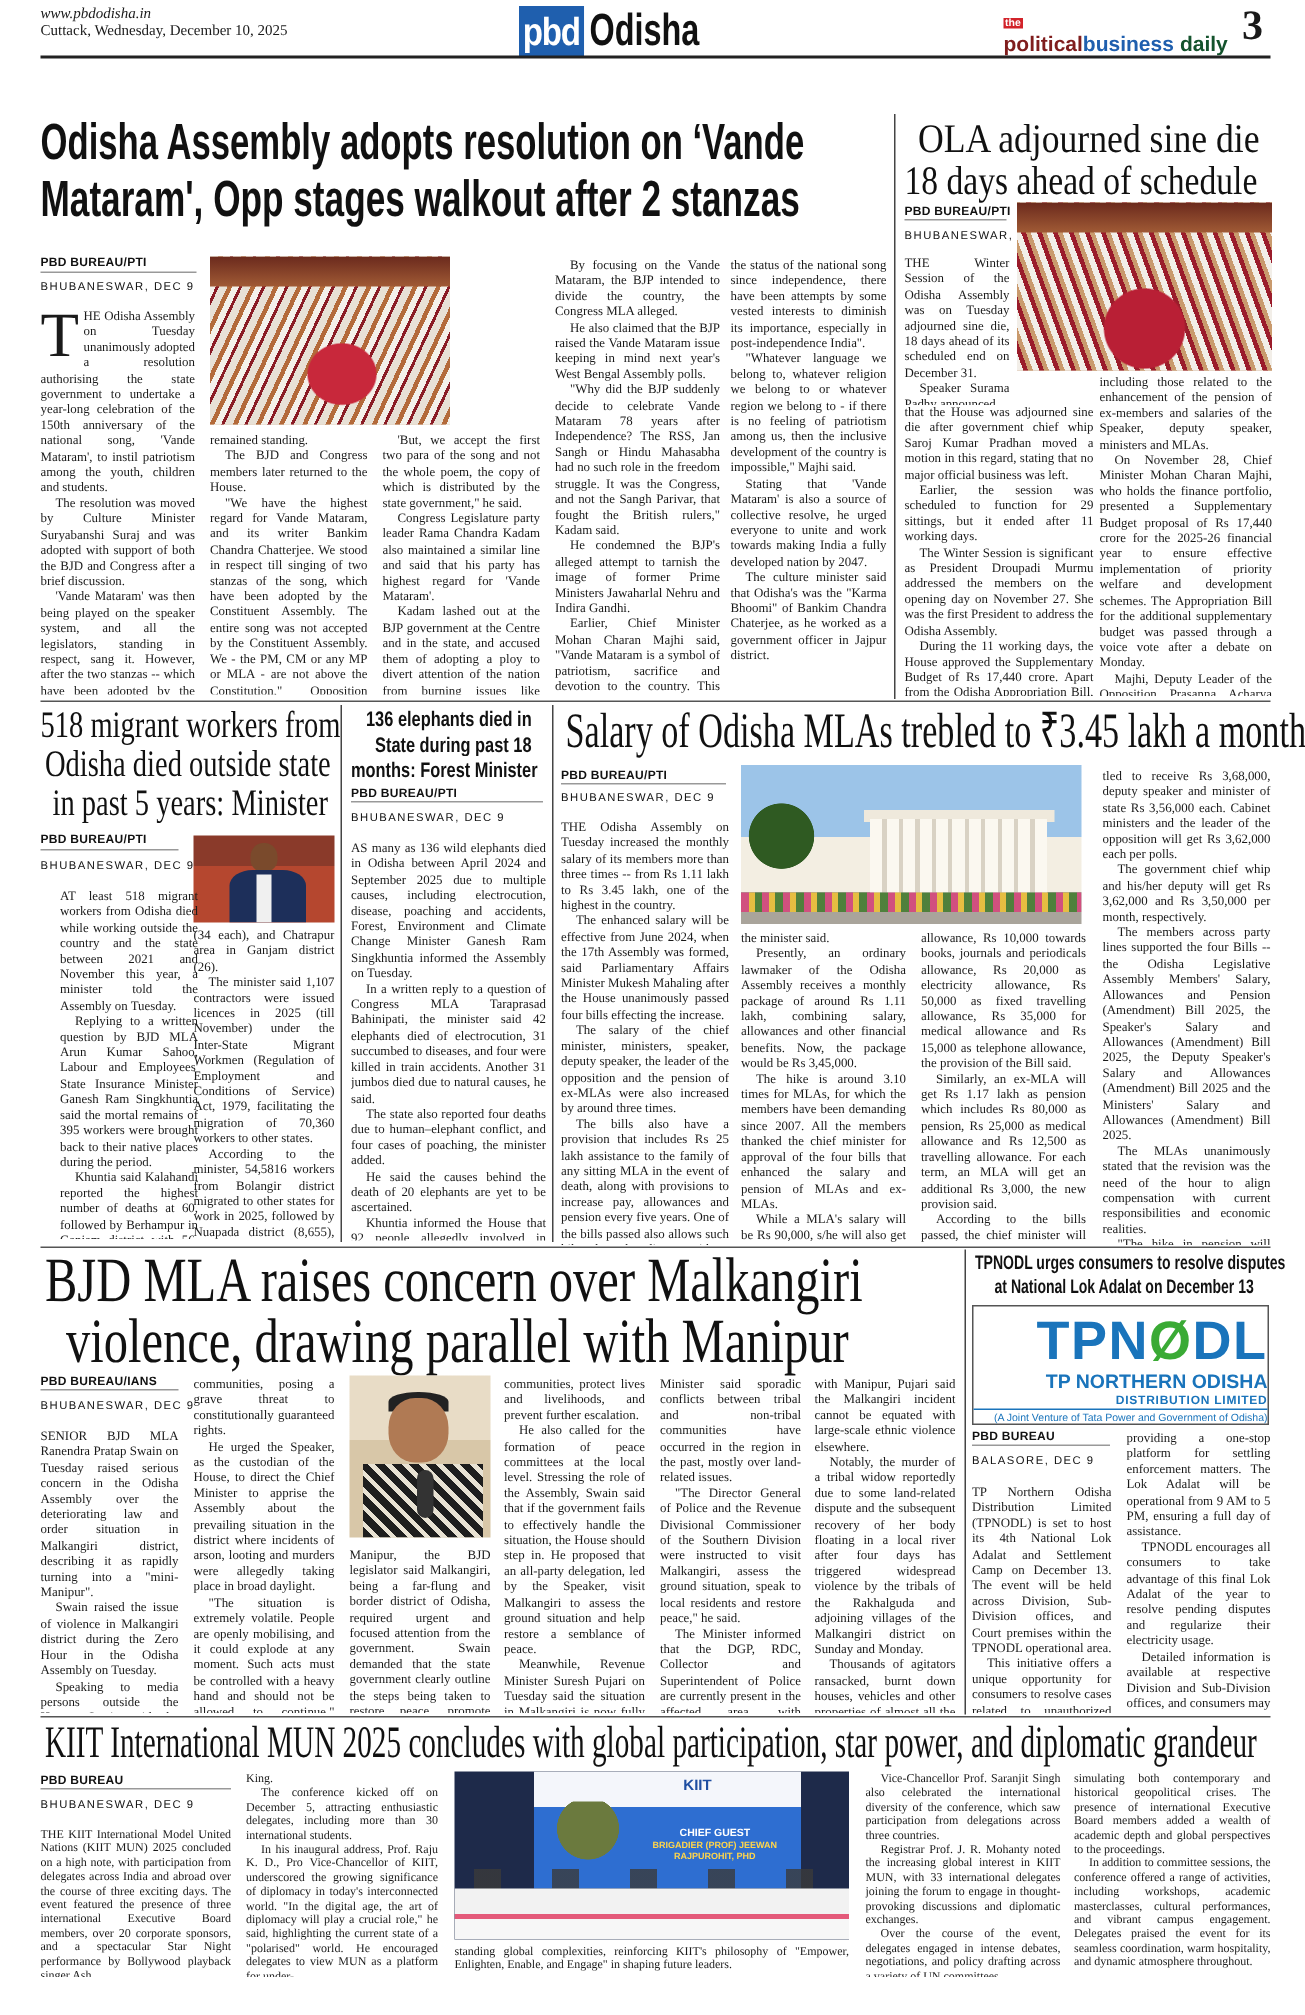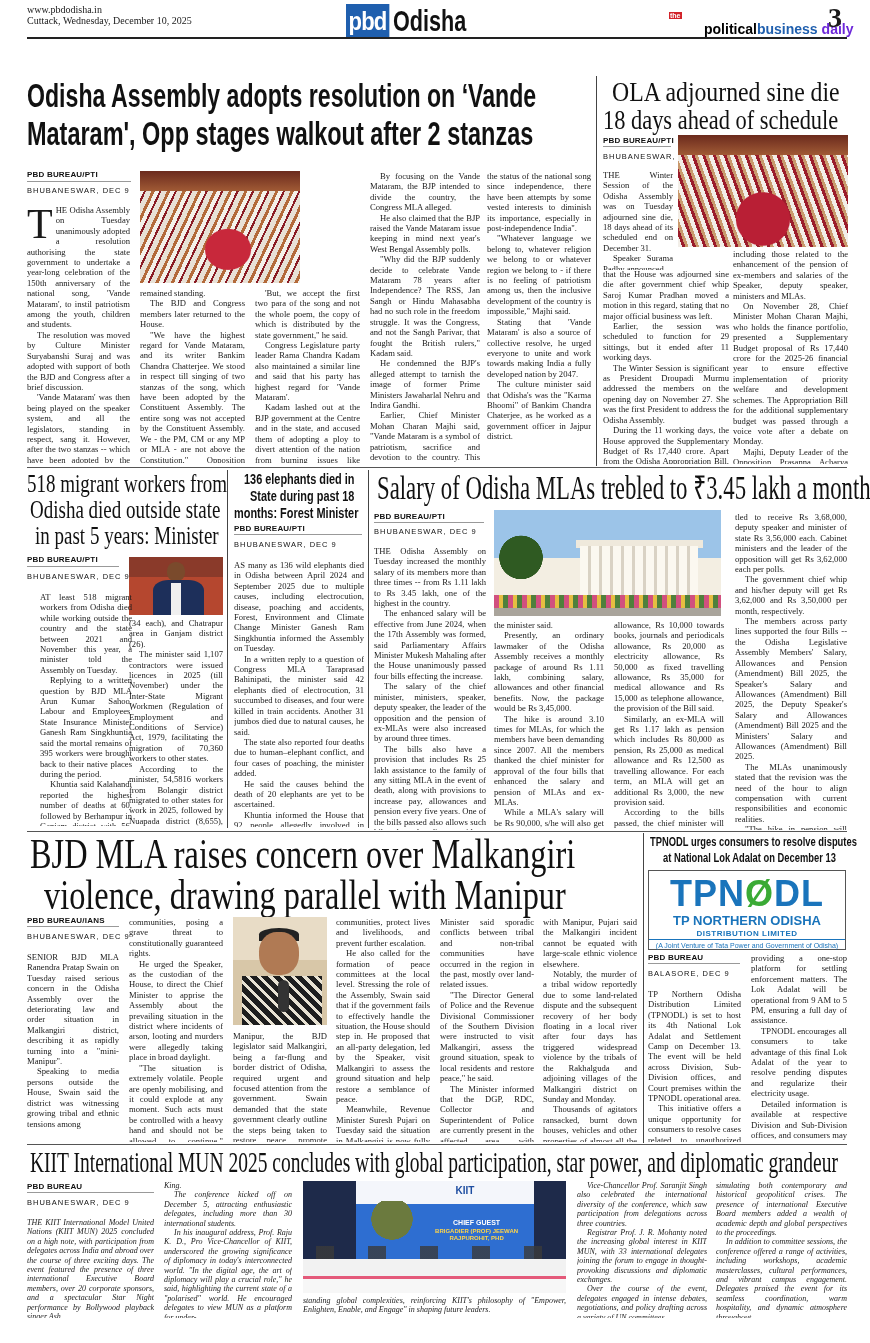--- a/index.html
+++ b/index.html
@@ -1,30 +1,30 @@
 <!DOCTYPE html>
 <html><head>
 <meta charset="utf-8">
 <style>
   * { box-sizing: border-box; margin: 0; padding: 0; }
   html, body { width: 870px; height: 1343px; background: #ffffff; overflow: hidden; }
   body { position: relative; font-family: "Liberation Serif", serif; color: #1a1a1a; }
   .abs { position: absolute; }
-  .hdr-url { font-size: 10px; text-align: right; }
+  .hdr-url { font-style: italic; font-size: 10px; text-align: right; }
   .hdr-date { font-size: 10px; }
   .rule { position: absolute; background: #222; height: 1.5px; }
   .vrule { position: absolute; background: #444; width: 1px; }
   .hrule-thin { position: absolute; background: #888; height: 1px; }
 
   .logo-pbd { background: #1f5fae; color: #fff; font-family: "Liberation Sans", sans-serif; font-weight: bold; font-size: 26px; line-height: 34px; padding: 0 3px; letter-spacing: -1px; transform: scaleX(0.85); transform-origin: left; }
   .logo-odisha { font-family: "Liberation Sans", sans-serif; font-weight: bold; font-size: 30px; line-height: 34px; transform: scaleX(0.72); transform-origin: left; color: #111; }
   .tpbd-the { background: #d2232a; color: #fff; font-family: "Liberation Sans", sans-serif; font-weight: bold; font-size: 7px; line-height: 8px; padding: 0 1px; }
-  .tpbd-political { font-family: "Liberation Sans", sans-serif; font-weight: bold; font-size: 14px; color: #000000; margin-left: 35px; }
+  .tpbd-political { font-family: "Liberation Sans", sans-serif; font-weight: bold; font-size: 14px; color: #7f1d1d; }
   .tpbd-business { font-family: "Liberation Sans", sans-serif; font-weight: bold; font-size: 14px; color: #1f5fae; }
-  .tpbd-daily { font-family: "Liberation Sans", sans-serif; font-weight: bold; font-size: 14px; color: #6d28d9; }
+  .tpbd-daily { font-family: "Liberation Sans", sans-serif; font-weight: bold; font-size: 14px; color: #14532d; }
   .page-num { font-family: "Liberation Serif", serif; font-size: 28px; font-weight: bold; }
 
   .hl-sans { font-family: "Liberation Sans", sans-serif; font-weight: bold; color: #111; transform-origin: left top; white-space: nowrap; }
   .hl-serif { font-family: "Liberation Serif", serif; color: #111; white-space: nowrap; transform-origin: left top; }
   .byline { font-family: "Liberation Sans", sans-serif; font-weight: bold; font-size: 8px; letter-spacing: 0.2px; color: #111; }
   .dateline { font-family: "Liberation Sans", sans-serif; font-size: 7.5px; letter-spacing: 1px; color: #111; }
   .byline-rule { position: absolute; height: 1px; background: #999; }
 
   .col { position: absolute; font-size: 8.6px; line-height: 10.4px; text-align: justify; hyphens: auto; overflow: hidden; }
   .col p { text-indent: 10px; }
@@ -55,28 +55,28 @@
   .ph-swain .hair { position:absolute; left:28%; top:10%; width:42%; height:12%; background:#222; border-radius: 50% 50% 0 0; }
   .ph-swain .jacket { position:absolute; left:10%; top:55%; width:85%; height:45%; background: repeating-linear-gradient(45deg, #1e1e1e 0 5px, #e8e2d3 5px 8px); }
   .ph-swain .mic { position:absolute; left:48%; top:58%; width:12%; height:30%; background:#333; border-radius: 6px; }
   .ph-kiit { background: #1e2a4a; }
   .ph-kiit .screen { position:absolute; left:20%; top:0; width:68%; height:70%; background: linear-gradient(180deg, #f4f6fb 0 30%, #2e6ed1 30% 100%); }
   .ph-kiit .guest { position:absolute; left:26%; top:18%; width:16%; height:40%; background: radial-gradient(circle at 50% 40%, #6b7a3e 0 60%, transparent 61%); }
   .ph-kiit .stage { position:absolute; left:0; top:70%; width:100%; height:30%; background: linear-gradient(180deg, #f2f2f2 0 50%, #e45a7a 50% 60%, #f7f7f7 60% 100%); }
   .ph-kiit .people { position:absolute; left:5%; top:58%; width:90%; height:18%; background: repeating-linear-gradient(90deg, #3a3a3a 0 18px, transparent 18px 52px); opacity: 0.8; }
   .kiit-chief { position:absolute; color:#fff; font-family:"Liberation Sans", sans-serif; font-weight:bold; text-align:center; }
 
-  .tpnodl-box { position:absolute; border: 1px solid #555; background:#fff; text-align:center; }
+  .tpnodl-box { position:absolute; border: 1px solid #555; background:#fff; text-align:right; }
   .tpnodl-logo { font-family: "Liberation Sans", sans-serif; font-weight: bold; color: #1a74bb; font-size: 36px; letter-spacing: 1px; line-height: 38px; }
   .tpnodl-bolt { color: #3aaa35; }
   .tpnodl-name { font-family: "Liberation Sans", sans-serif; font-weight: bold; color: #1a74bb; font-size: 13px; line-height: 15px; }
   .tpnodl-sub { font-family: "Liberation Sans", sans-serif; font-weight: bold; color: #1a74bb; font-size: 8px; letter-spacing: 0.5px; line-height: 11px; }
   .tpnodl-jv { font-family: "Liberation Sans", sans-serif; color: #1a74bb; font-size: 7px; border-top: 1px solid #1a74bb; line-height: 11px; }
 
-  .kiit-col { position:absolute; font-size: 8px; line-height: 9.4px; text-align: justify; overflow:hidden;font-style:italic; }
+  .kiit-col { position:absolute; font-size: 8px; line-height: 9.4px; text-align: justify; overflow:hidden; }
   .kiit-col p { text-indent: 10px; }
   .kiit-col p.first { text-indent: 0; }
 </style>
 </head>
 <body>
 
 <div class="abs hdr-url" style="left:27px; top:4px;">www.pbdodisha.in</div>
 <div class="abs hdr-date" style="left:27px; top:15px;">Cuttack, Wednesday, December 10, 2025</div>
 <div class="abs" style="left:346px; top:4px; display:flex; align-items:center;">
   <span class="logo-pbd">pbd</span>
@@ -238,20 +238,21 @@
 <div class="byline-rule" style="left:27px; top:926px; width:92px;"></div>
 <div class="abs dateline" style="left:27px; top:932px;">BHUBANESWAR, DEC 9</div>
 <div class="photo ph-swain" style="left:233px; top:917px; width:94px; height:108px;">
   <div class="hair"></div>
   <div class="face"></div>
   <div class="jacket"></div>
   <div class="mic"></div>
 </div>
 <div class="col" style="left:27px; top:952px; width:92px; height:190px;">
   <p class="first">SENIOR BJD MLA Ranendra Pratap Swain on Tuesday raised serious concern in the Odisha Assembly over the deteriorating law and order situation in Malkangiri district, describing it as rapidly turning into a "mini-Manipur".</p>
+  <p>Swain raised the issue of violence in Malkangiri district during the Zero Hour in the Odisha Assembly on Tuesday.</p>
   <p>Speaking to media persons outside the House, Swain said the district was witnessing growing tribal and ethnic tensions among</p>
 </div>
 <div class="col" style="left:129px; top:917px; width:94px; height:225px;">
   <p class="first">communities, posing a grave threat to constitutionally guaranteed rights.</p>
   <p>He urged the Speaker, as the custodian of the House, to direct the Chief Minister to apprise the Assembly about the prevailing situation in the district where incidents of arson, looting and murders were allegedly taking place in broad daylight.</p>
   <p>"The situation is extremely volatile. People are openly mobilising, and it could explode at any moment. Such acts must be controlled with a heavy hand and should not be allowed to continue," Swain said.</p>
 
 </div>
 <div class="col" style="left:233px; top:1031px; width:94px; height:111px;">
   <p class="first">Manipur, the BJD legislator said Malkangiri, being a far-flung and border district of Odisha, required urgent and focused attention from the government. Swain demanded that the state government clearly outline the steps being taken to restore peace, promote harmony among</p>

